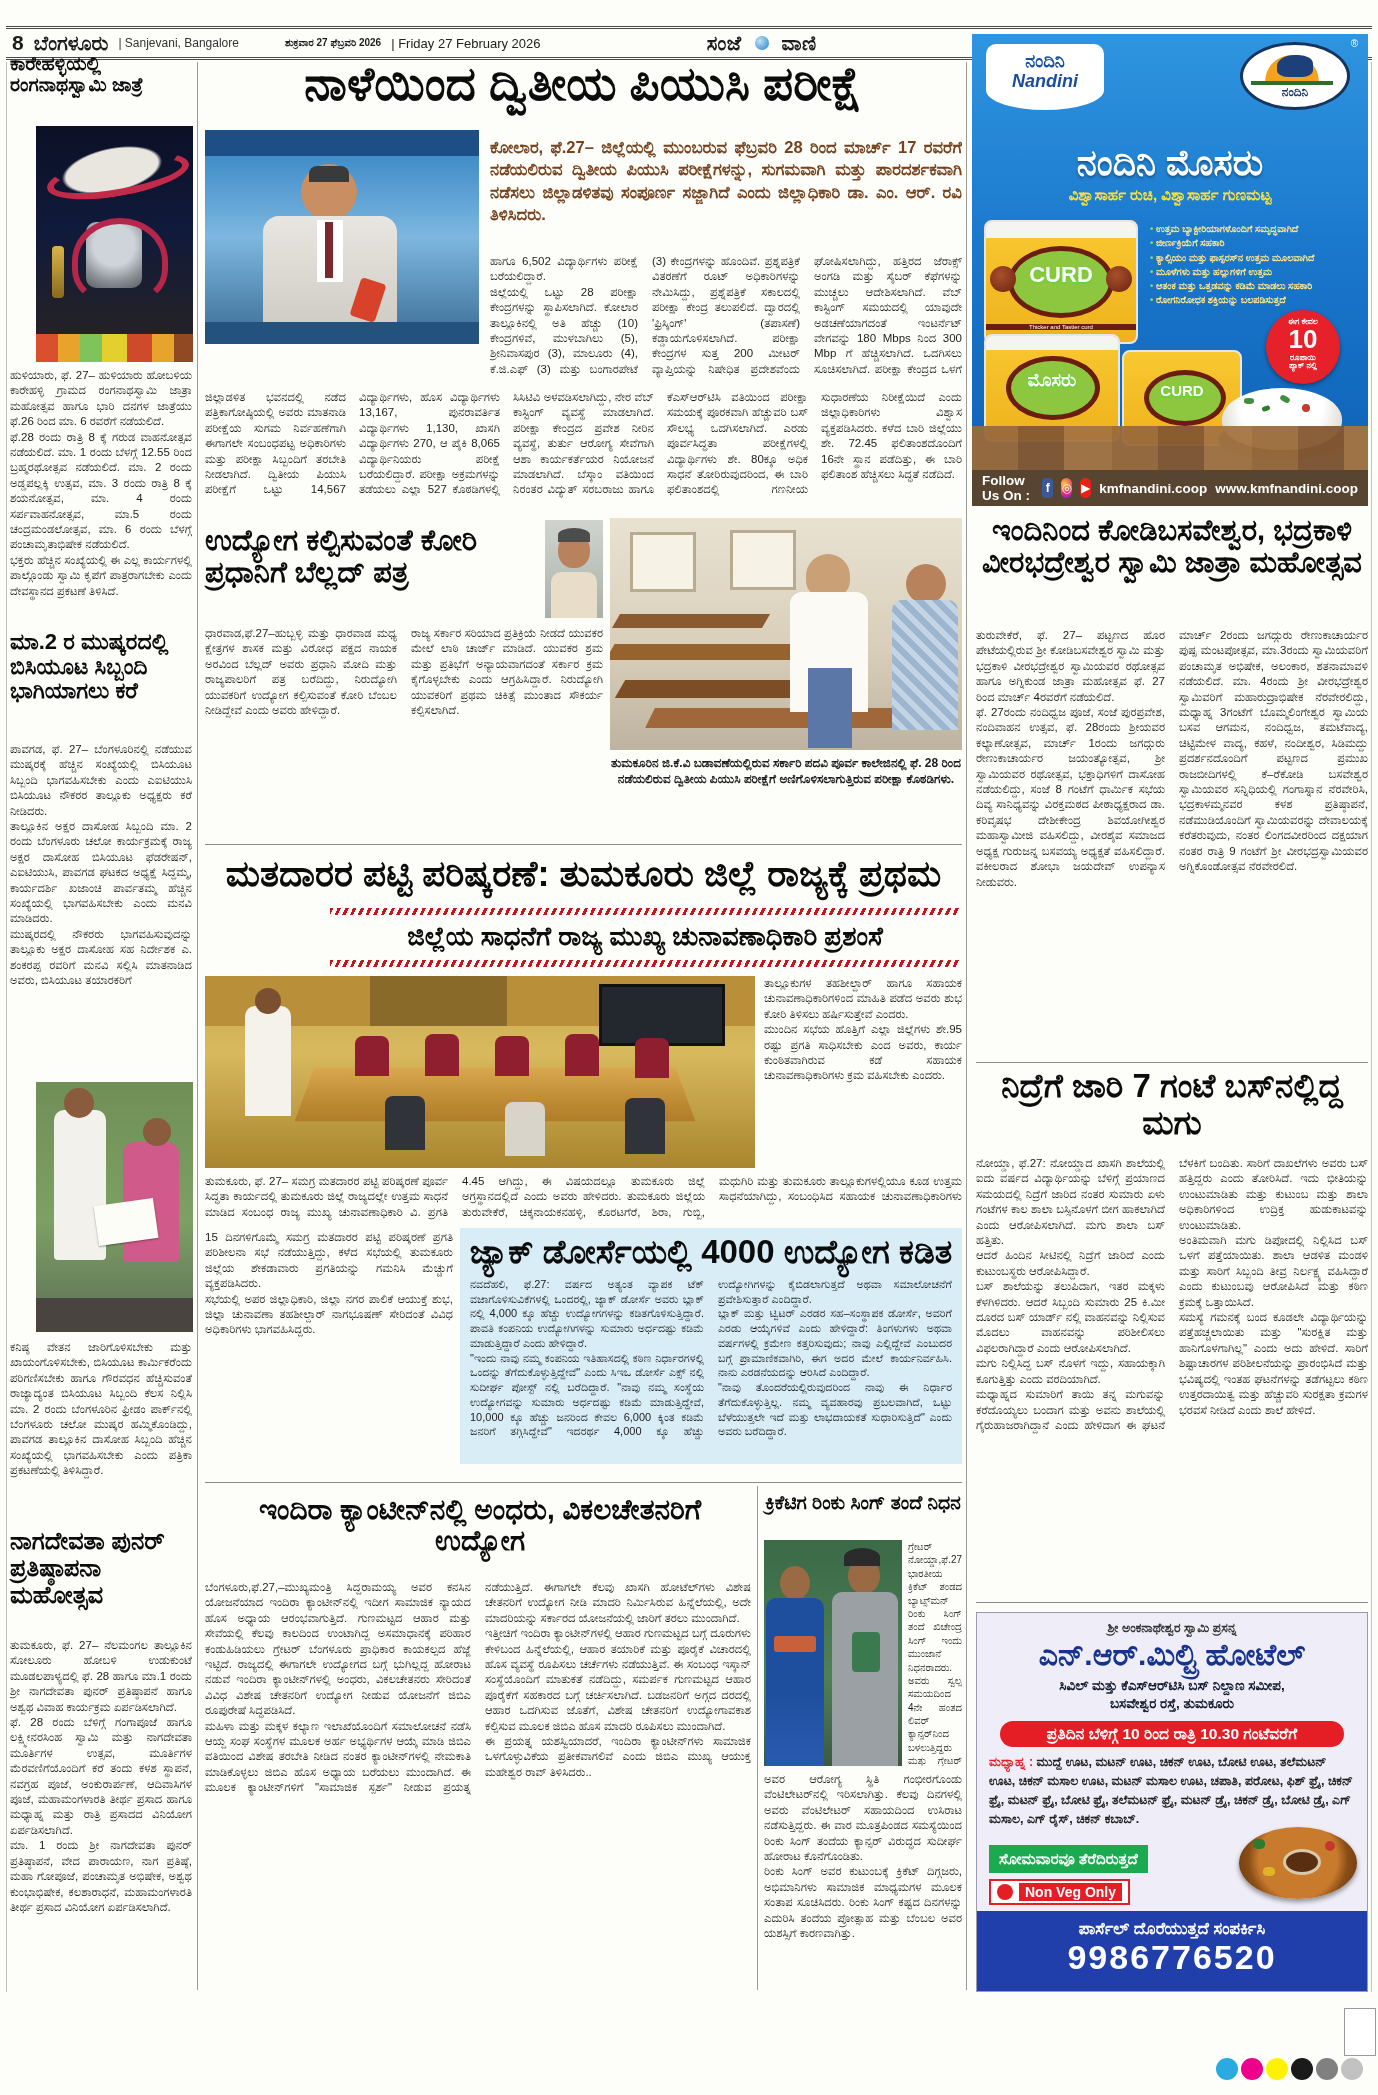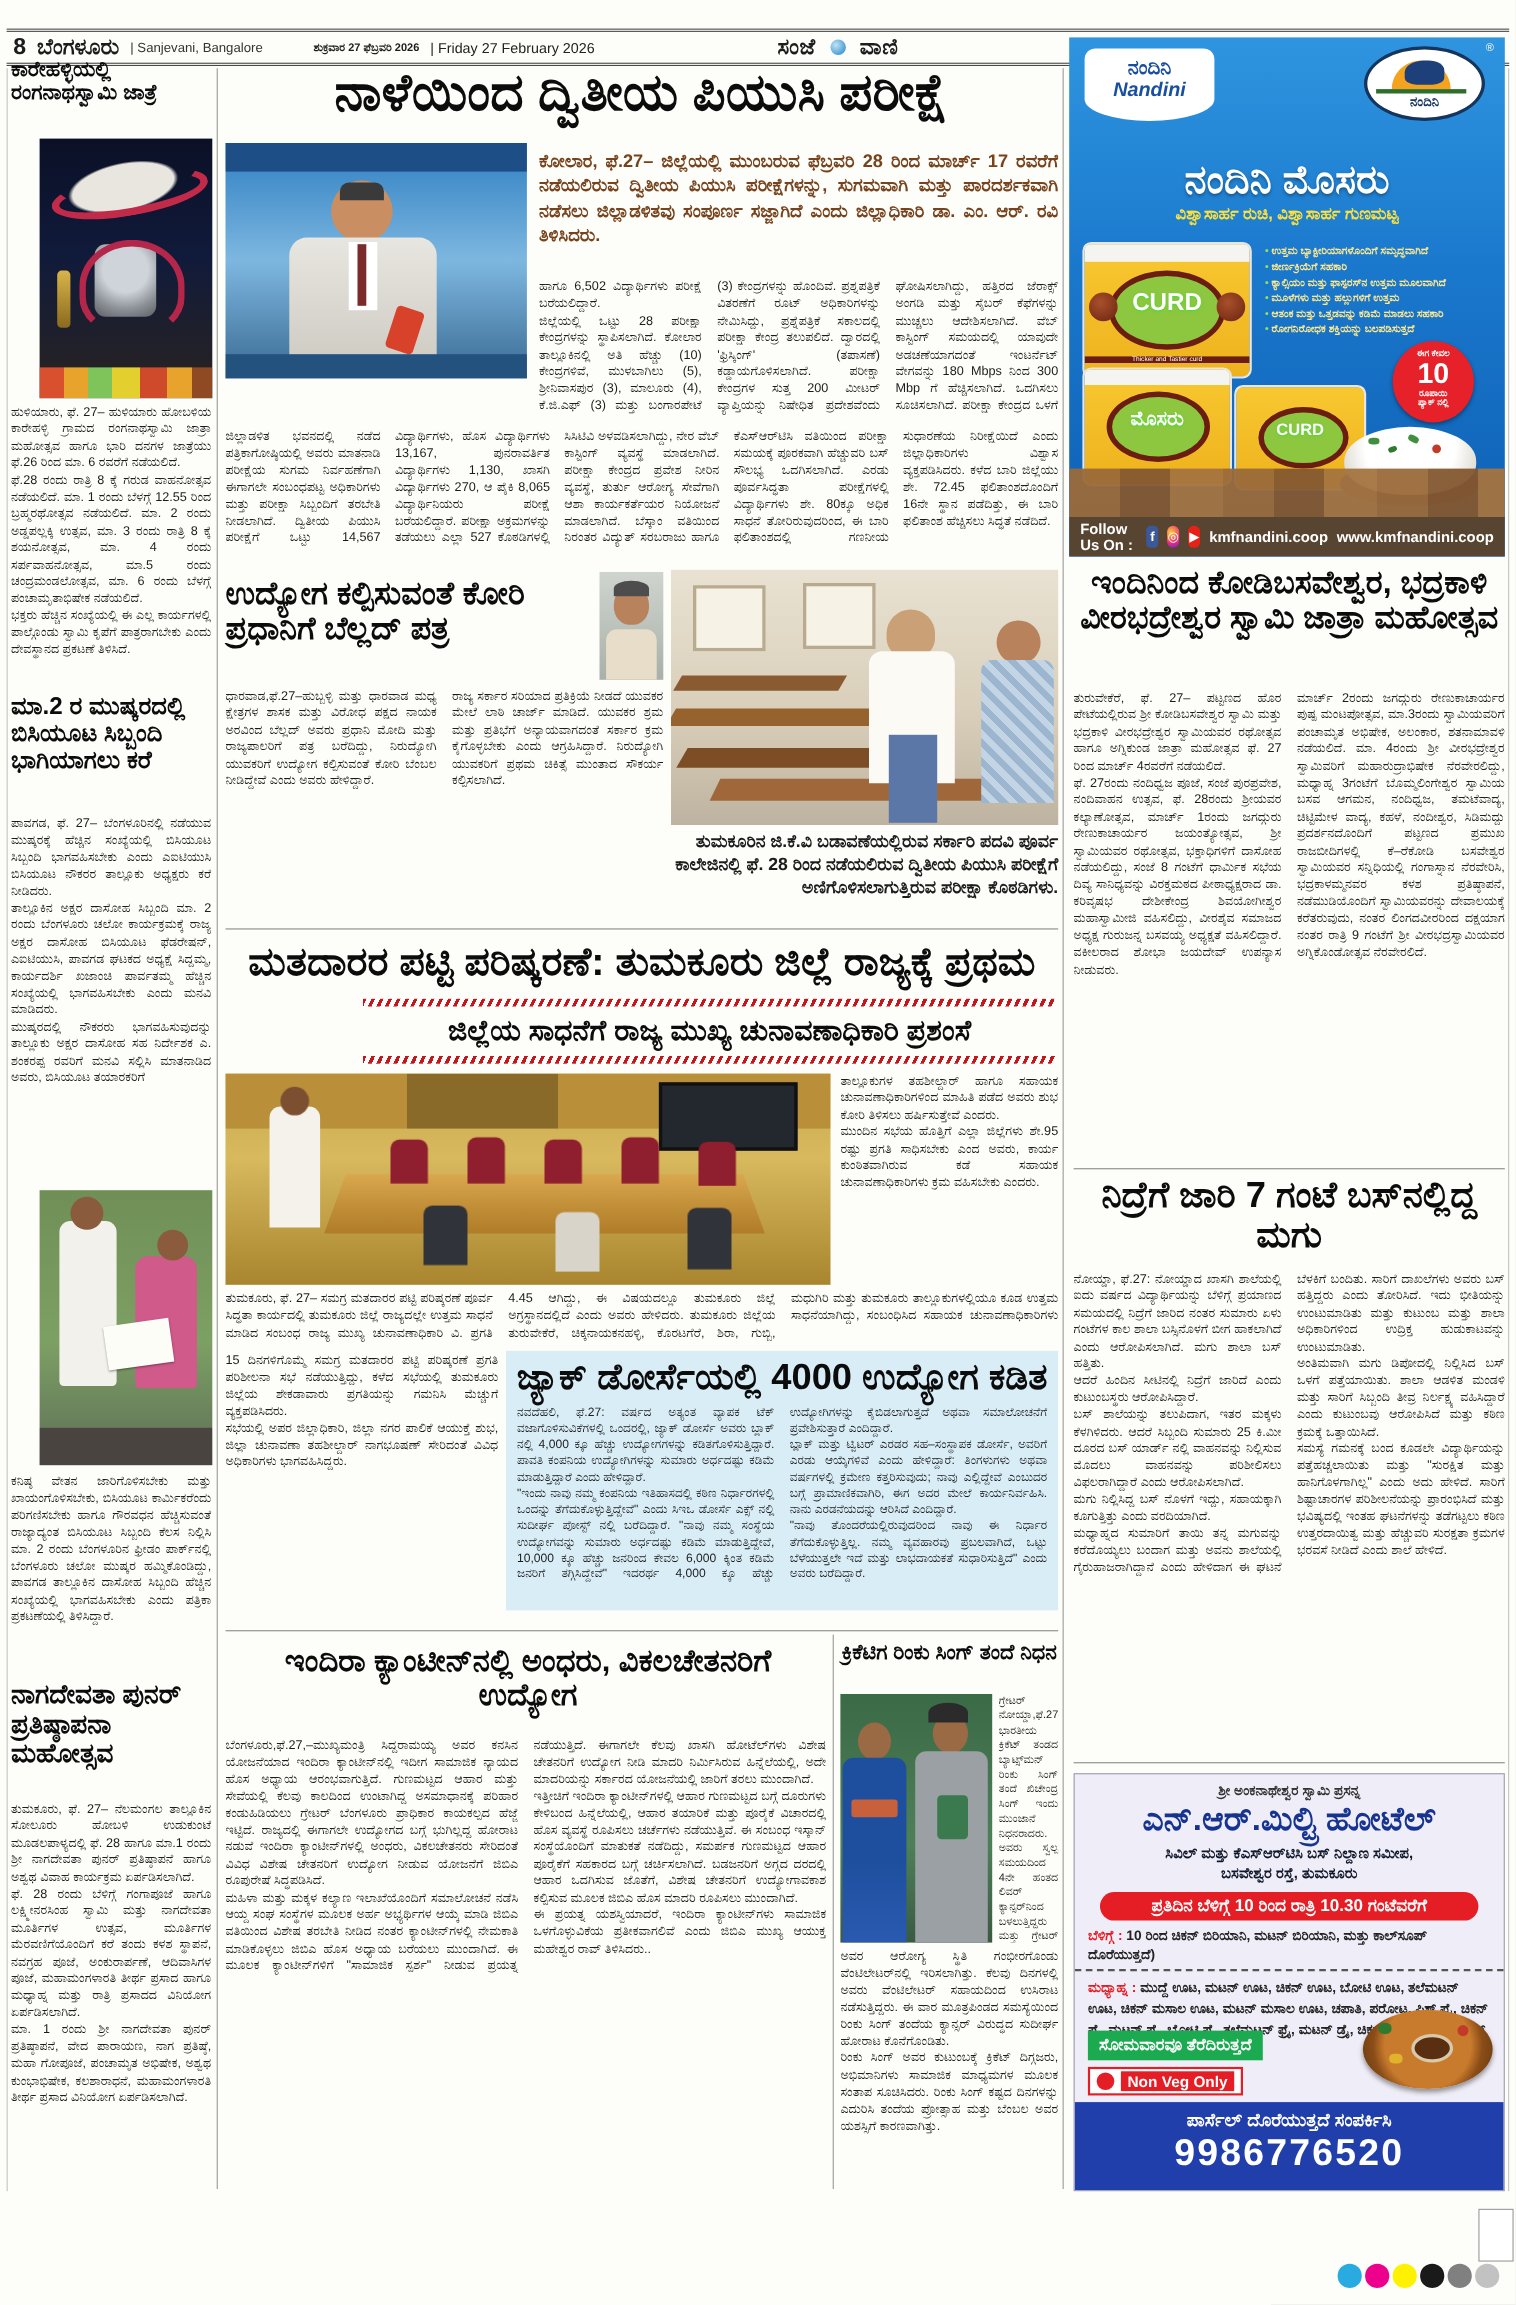--- a/index.html
+++ b/index.html
@@ -22,21 +22,21 @@
   #hdr .sp{flex:1;}
   #hdr .contact{font-size:13px;color:#111;}
   #hdr .adline{font-size:13px;font-weight:bold;}
   
   .headline{font-weight:bold;color:#0c0c0c;line-height:1.12;}
   .body-txt{font-size:11.5px;line-height:1.34;text-align:justify;white-space:pre-line;overflow:hidden;}
   .lead{font-weight:bold;color:#77431d;font-size:16.5px;line-height:1.35;text-align:justify;}
   .cols2{column-count:2;column-gap:14px;}
   .cols3{column-count:3;column-gap:14px;}
   .cols5{column-count:5;column-gap:13px;}
-  .cap{font-size:16px;font-weight:bold;text-align:right;line-height:1.3;}
+  .cap{font-size:12px;font-weight:bold;text-align:center;line-height:1.3;}
   .zig{background:repeating-linear-gradient(115deg,#c4161c 0 3px,transparent 3px 7px);}
   
   .ph{position:absolute;overflow:hidden;background:#ccc;}
   .ph div{position:absolute;}
   
   #dorsey{background:#d9edf7;}
   
   #nandini{background:linear-gradient(180deg,#2f95e0 0%,#1a78cc 45%,#0d5fb4 100%);overflow:hidden;}
   .nan-logo-l{position:absolute;left:14px;top:10px;width:118px;height:66px;background:#fff;border-radius:10px 10px 50% 50%/10px 10px 30% 30%;
        text-align:center;color:#1a4fa0;font-weight:bold;line-height:1.1;padding-top:8px;box-sizing:border-box;font-size:18px;}
@@ -315,24 +315,20 @@
   <div class="rule-h" style="left:976px;top:1602px;width:392px"></div>
 
   <div id="hotel" class="abs" style="left:976px;top:1612px;width:392px;height:380px">
     <div class="hot-pres">ಶ್ರೀ ಅಂಕನಾಥೇಶ್ವರ ಸ್ವಾಮಿ ಪ್ರಸನ್ನ</div>
     <div class="hot-name">ಎನ್.ಆರ್.ಮಿಲ್ಟ್ರಿ ಹೋಟೆಲ್</div>
     <div class="hot-addr">
       <div>ಸಿವಿಲ್ ಮತ್ತು ಕೆಎಸ್ಆರ್‌ಟಿಸಿ ಬಸ್ ನಿಲ್ದಾಣ ಸಮೀಪ,</div>
       <div>ಬಸವೇಶ್ವರ ರಸ್ತೆ, ತುಮಕೂರು</div>
     </div>
     <div class="hot-pill">ಪ್ರತಿದಿನ ಬೆಳಿಗ್ಗೆ 10 ರಿಂದ ರಾತ್ರಿ 10.30 ಗಂಟೆವರೆಗೆ</div>
-    <div class="hot-morn">
-      <span class="lbl-red">ಬೆಳಿಗ್ಗೆ :</span>
-      <span>10 ರಿಂದ ಚಿಕನ್ ಬಿರಿಯಾನಿ, ಮಟನ್ ಬಿರಿಯಾನಿ, ಮತ್ತು ಕಾಲ್‌ಸೂಪ್ ದೊರೆಯುತ್ತದೆ)</span>
-    </div>
     <div class="hot-menu">
       <span class="lbl-red">ಮಧ್ಯಾಹ್ನ :</span>
       <span>ಮುದ್ದೆ ಊಟ, ಮಟನ್ ಊಟ, ಚಿಕನ್ ಊಟ, ಬೋಟಿ ಊಟ, ತಲೆಮಟನ್ ಊಟ, ಚಿಕನ್ ಮಸಾಲ ಊಟ, ಮಟನ್ ಮಸಾಲ ಊಟ, ಚಪಾತಿ, ಪರೋಟ, ಫಿಶ್ ಫ್ರೈ, ಚಿಕನ್ ಫ್ರೈ, ಮಟನ್ ಫ್ರೈ, ಬೋಟಿ ಫ್ರೈ, ತಲೆಮಟನ್ ಫ್ರೈ, ಮಟನ್ ಡ್ರೈ, ಚಿಕನ್ ಡ್ರೈ, ಬೋಟಿ ಡ್ರೈ, ಎಗ್ ಮಸಾಲ, ಎಗ್ ರೈಸ್, ಚಿಕನ್ ಕಬಾಬ್.</span>
     </div>
     <div class="hot-green">ಸೋಮವಾರವೂ ತೆರೆದಿರುತ್ತದೆ</div>
     <div class="hot-nonveg">
       <span class="dot"></span>
       <span class="t">Non Veg Only</span>
     </div>
     <div class="plate">

